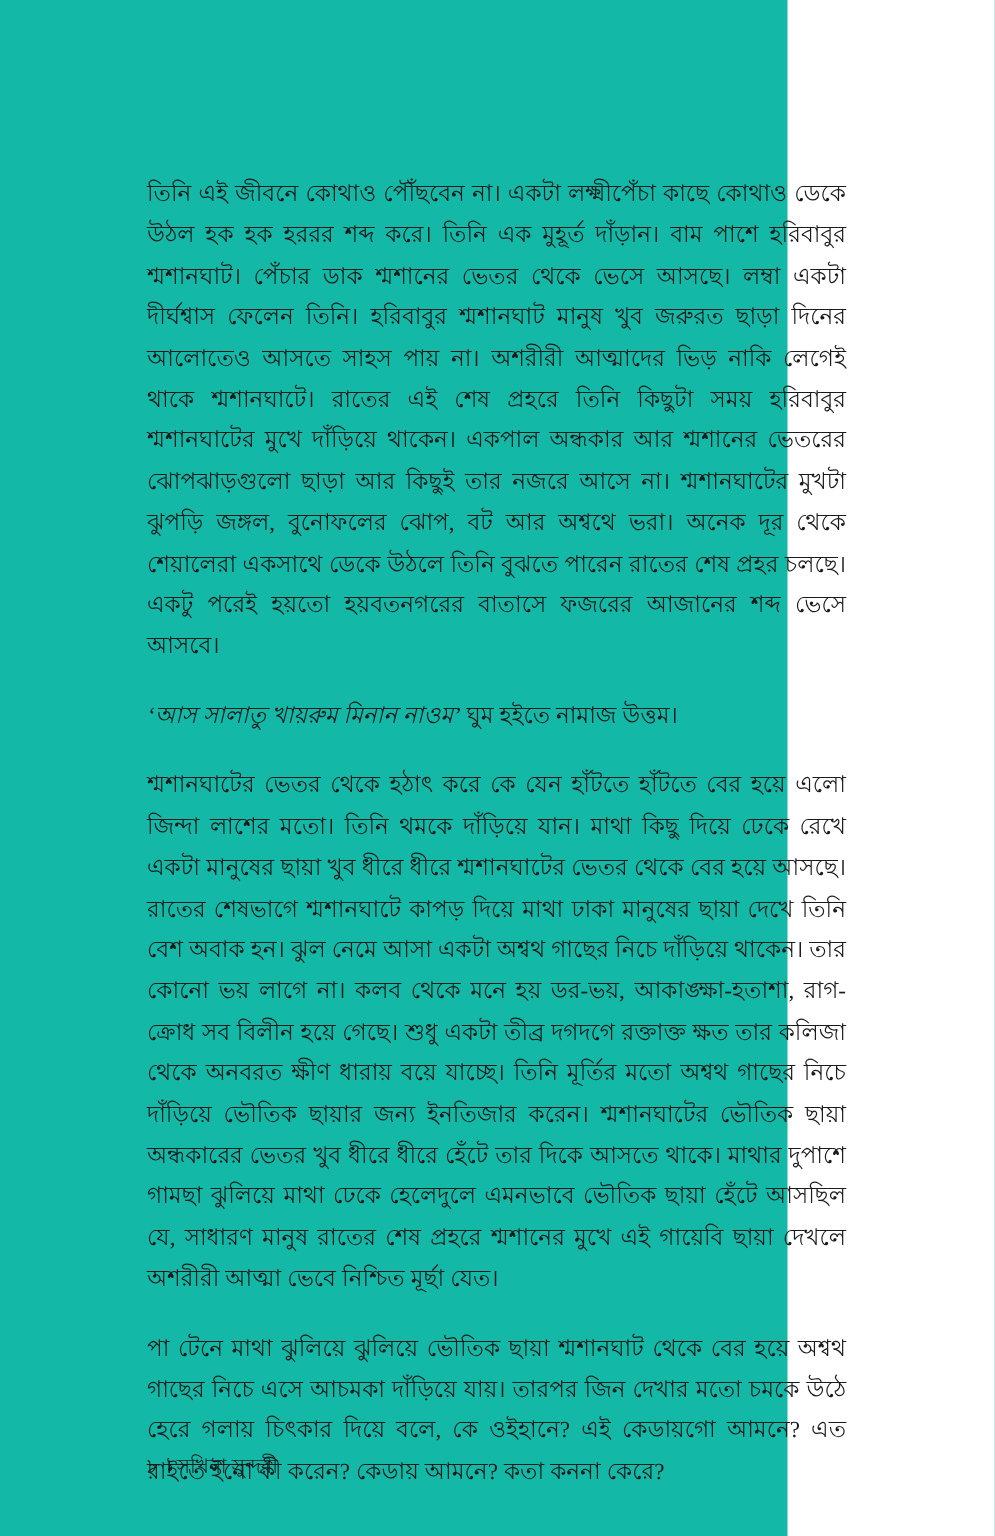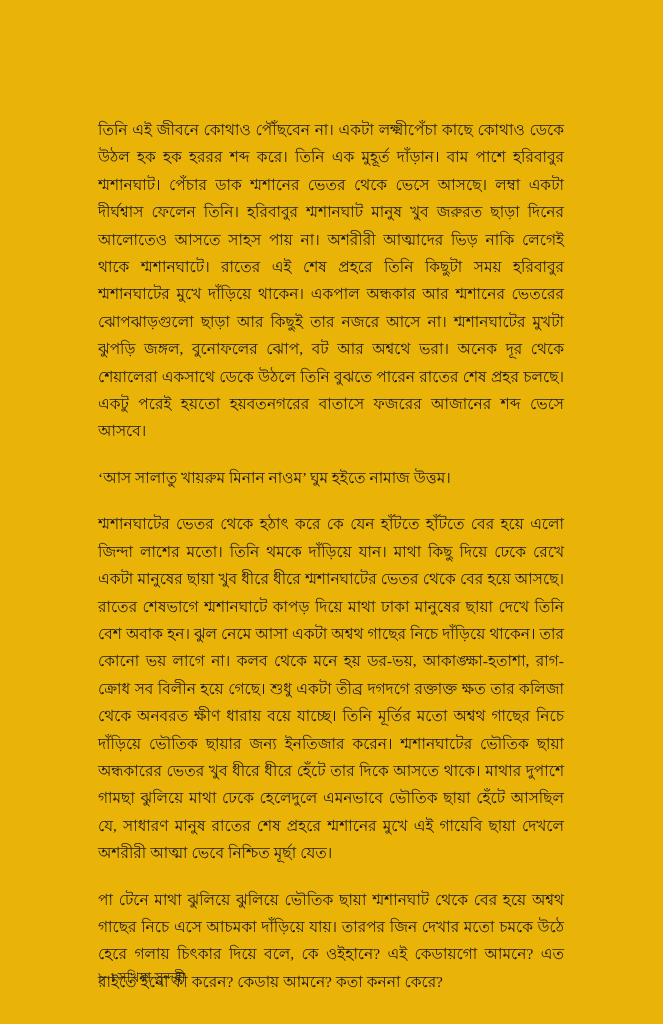--- a/index.html
+++ b/index.html
@@ -13,23 +13,23 @@
     overflow: hidden;
     font-family: "Liberation Serif", "DejaVu Serif", serif;
     color: #1a1a1a;
     position: relative;
   }
 
   .page {
     position: absolute;
     left: 0;
     top: 0;
-    width: 663px;
+    width: 525px;
     height: 1024px;
-    background: #eab308;
+    background: #14b8a6;
   }
 
   .text-column {
     position: absolute;
     left: 98px;
     top: 116px;
     width: 466px;
   }
 
   .para {
@@ -50,20 +50,21 @@
 
   .quote-block .quote-line {
     text-align: left;
     font-size: 15.4px;
     line-height: 27.4px;
     color: #1a1a1a;
     white-space: nowrap;
   }
 
   .quote-ar {
+    font-style: italic;
   }
 
   .footer {
     position: absolute;
     left: 98px;
     top: 936px;
     width: 466px;
     font-size: 13.4px;
     line-height: 20px;
     color: #1a1a1a;

